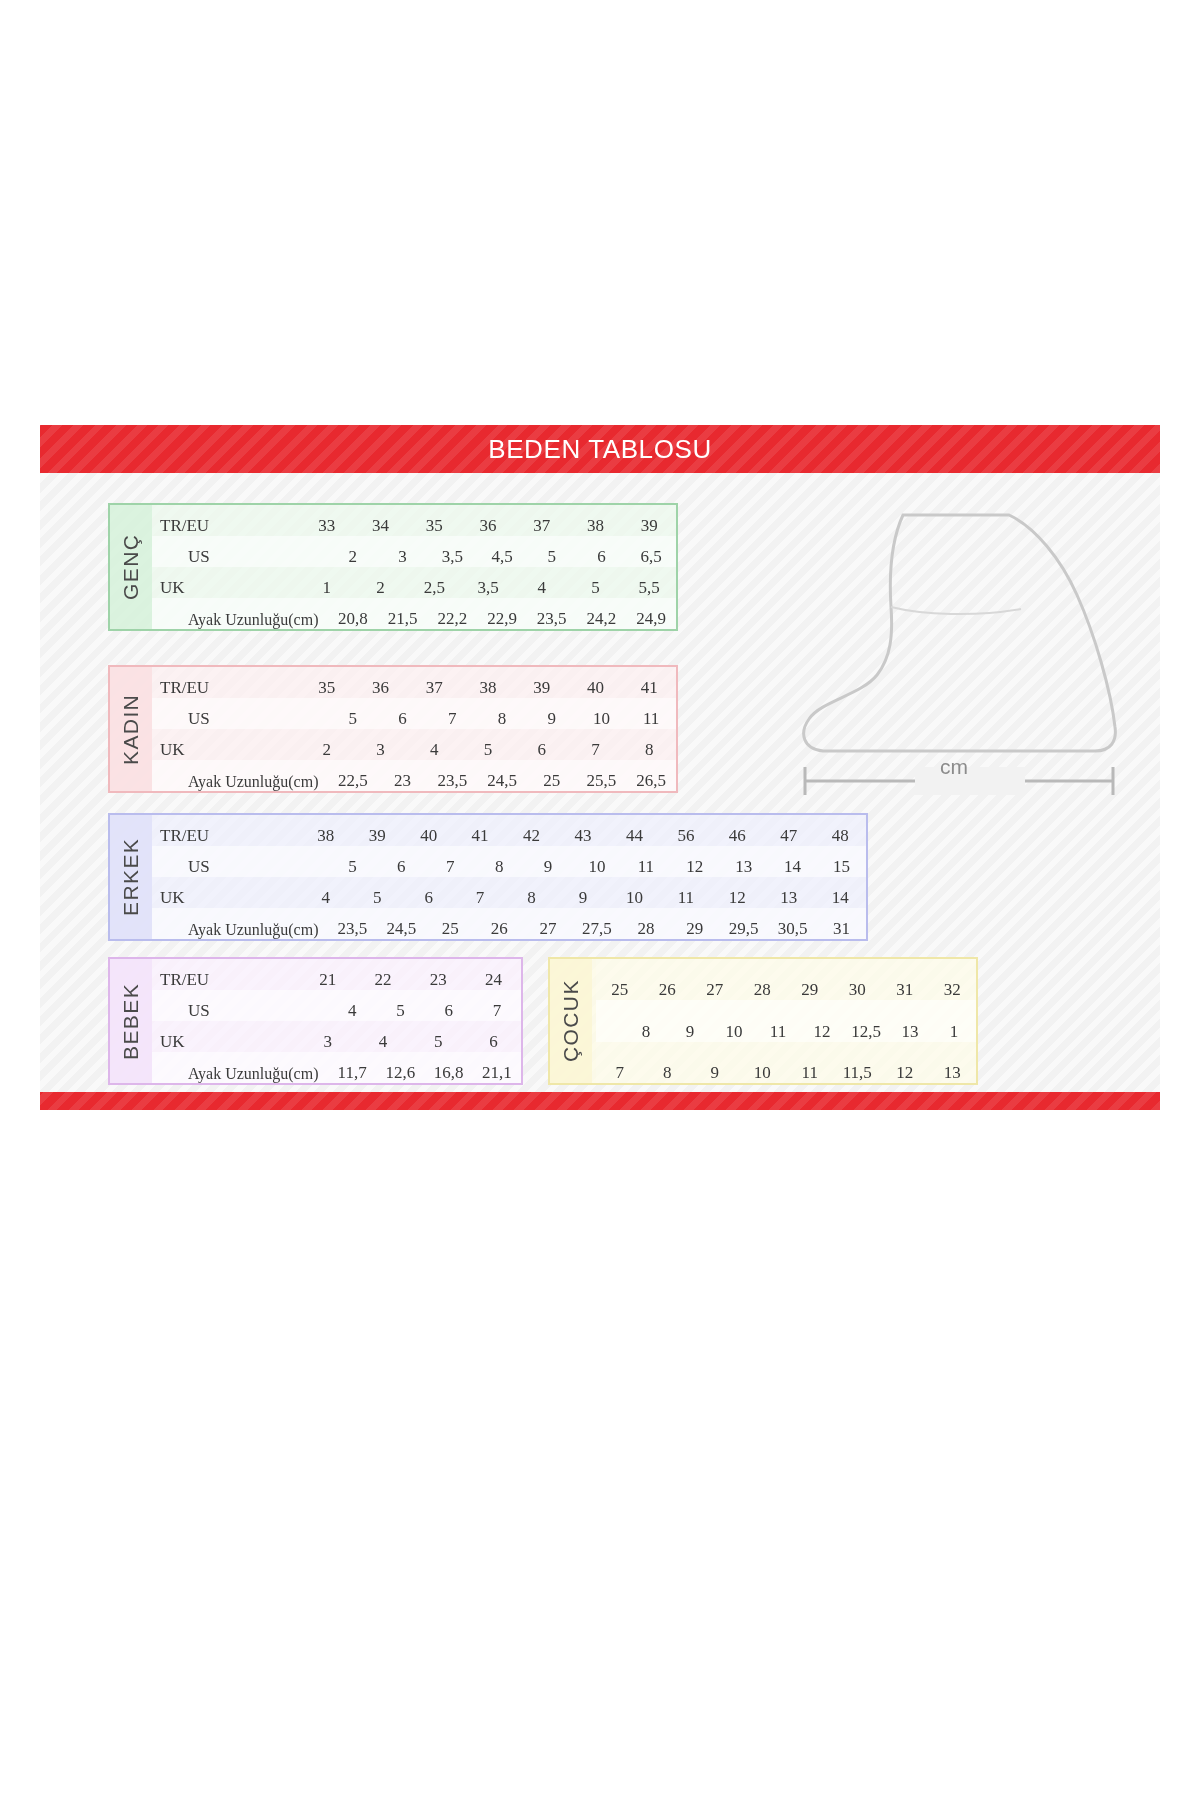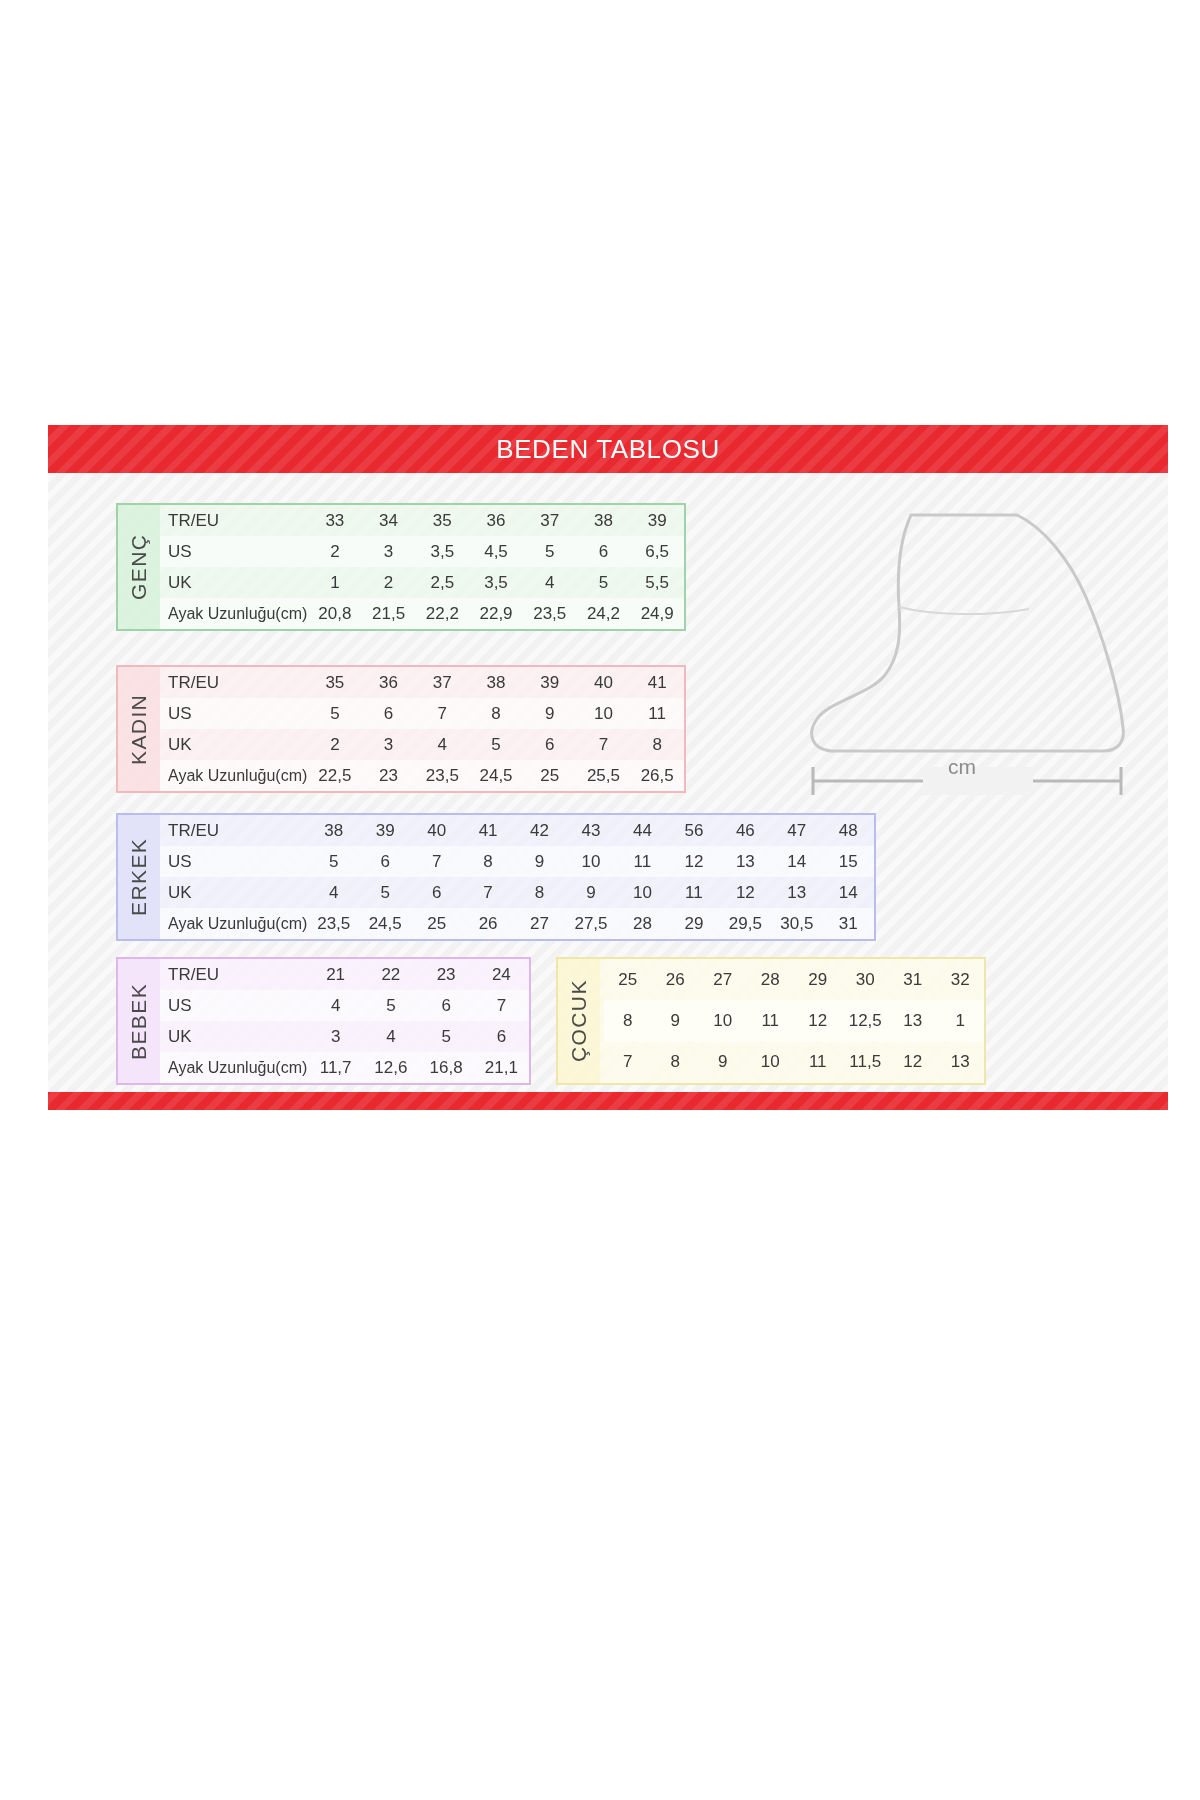--- a/index.html
+++ b/index.html
@@ -11,21 +11,21 @@
     width: 1200px;
     height: 1800px;
     font-family: "Liberation Sans", sans-serif;
     position: relative;
     overflow: hidden;
   }
 
   
   #chart-card {
     position: absolute;
-    left: 48px;
+    left: 40px;
     top: 425px;
     width: 1120px;
     height: 685px;
     background: #f2f2f2;
     background-image: repeating-linear-gradient(
         -45deg,
         rgba(255,255,255,0.55) 0px,
         rgba(255,255,255,0.55) 6px,
         rgba(0,0,0,0.0) 6px,
         rgba(0,0,0,0.0) 13px
@@ -98,25 +98,26 @@
     box-sizing: border-box;
   }
   .block-table {
     flex: 1 1 auto;
     display: flex;
     flex-direction: column;
     box-sizing: border-box;
   }
   .trow {
     display: flex;
-    align-items: center;
+    align-items: flex-end;
     flex: 1 1 0;
     box-sizing: border-box;
-  }
-  .trow.alt { background: rgba(255,255,255,0.62); }
+    font-family: Liberation Serif, serif;
+  }
+  .trow.alt { background: rgba(255,255,255,0.62); padding-left: 28px; }
   .trow.plain { background: rgba(255,255,255,0.15); }
   .rowhead {
     width: 148px;
     flex: 0 0 148px;
     padding-left: 8px;
     font-size: 17px;
     color: #3a3a3a;
     box-sizing: border-box;
     white-space: nowrap;
   }

